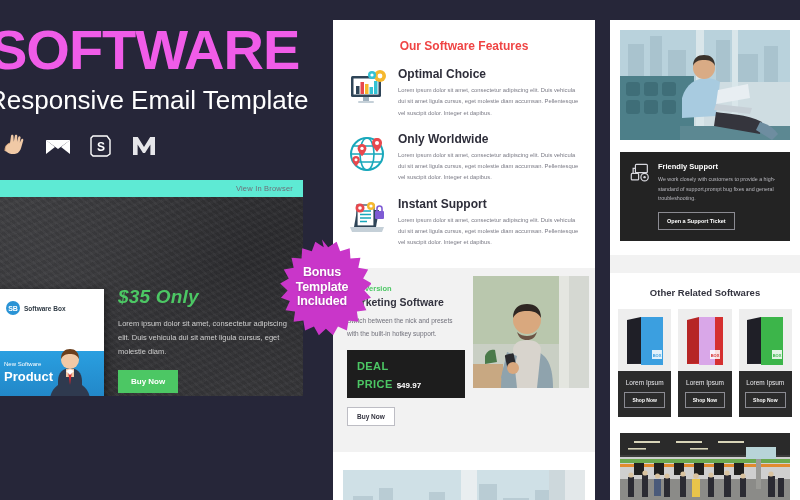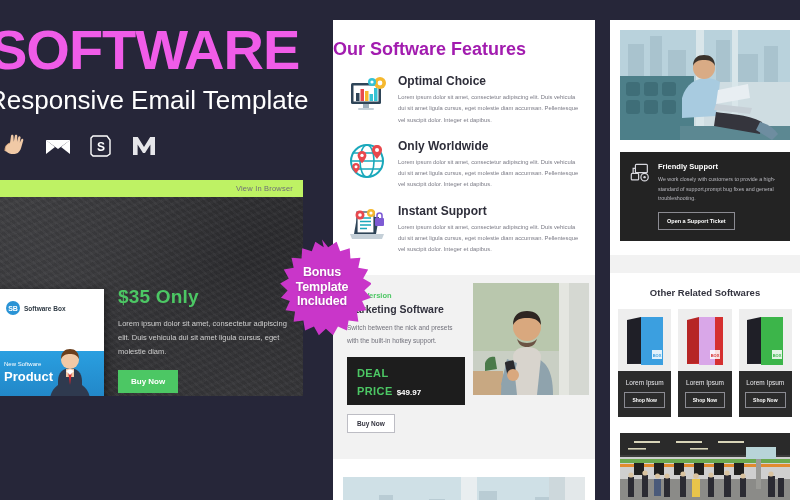--- a/index.html
+++ b/index.html
@@ -22,38 +22,38 @@
   .brand-sub {
     position: absolute; left: -12px; top: 85px;
     font-size: 26px; color: #ffffff; font-weight: normal; white-space: nowrap;
   }
   .brand-icons { position: absolute; left: 0px; top: 131px; display: flex; align-items: center; gap: 13px; }
   .bi { width: 30px; height: 30px; display: block; }
 
   
   .vib-bar {
     position: absolute; left: 0; top: 180px; width: 303px; height: 17px;
-    background: #bef264; display: flex; align-items: center; justify-content: flex-end;
+    background: #5eead4; display: flex; align-items: center; justify-content: flex-end;
   }
   .vib-text { font-size: 7.5px; color: #6e6e78; padding-right: 10px; letter-spacing: .2px; }
 
   
   .hero {
     position: absolute; left: 0; top: 197px; width: 303px; height: 303px;
     background:
       radial-gradient(ellipse at 20% 30%, rgba(255,255,255,.055), transparent 55%),
       radial-gradient(ellipse at 75% 70%, rgba(255,255,255,.045), transparent 50%),
       repeating-linear-gradient(41deg, rgba(255,255,255,.022) 0 2px, rgba(0,0,0,.03) 2px 5px),
       repeating-linear-gradient(-23deg, rgba(255,255,255,.018) 0 3px, rgba(0,0,0,.025) 3px 7px),
       linear-gradient(145deg, #3a3a3d 0%, #2b2b2e 45%, #323235 100%);
     overflow: hidden;
   }
   .hero-copy { position: absolute; left: 118px; top: 84px; width: 172px; }
   .hero-h1 { font-size: 16px; font-weight: bold; color: #ffffff; line-height: 1.32; }
-  .hero-price { font-size: 19px; font-weight: bold; color: #4CC764; margin-top: 5px; letter-spacing: .2px; }
+  .hero-price { font-size: 19px; font-weight: bold; color: #4CC764; margin-top: 5px; letter-spacing: .2px; font-style: italic; }
   .hero-body { font-size: 7.5px; color: #cfcfcf; line-height: 1.85; margin-top: 9px; }
   .hero-btn {
     margin-top: 11px; display: inline-block; background: #4CC764; color: #ffffff;
     font-size: 8px; font-weight: bold; padding: 7px 13px; border: none; cursor: pointer;
   }
 
   
   .prodbox { position: absolute; left: -18px; top: 92px; width: 122px; height: 190px; }
   .pb-face { position: absolute; left: 14px; top: 0; width: 108px; height: 190px; background: #ffffff; box-shadow: 2px 2px 8px rgba(0,0,0,.45); }
   .pb-logo { position: absolute; left: 10px; top: 12px; display: flex; align-items: center; gap: 4px; }
@@ -61,21 +61,21 @@
   .pb-logo-t { font-size: 6.5px; font-weight: bold; color: #2f3a44; }
   .pb-band { position: absolute; left: 0; top: 62px; width: 108px; height: 62px; background: linear-gradient(180deg,#2a9fe0,#1f7fc0); }
   .pb-band2 { position: absolute; left: 0; top: 124px; width: 108px; height: 10px; background: #1a6ea8; }
   .pb-new { position: absolute; left: 8px; top: 72px; font-size: 6px; color: #ffffff; }
   .pb-prod { position: absolute; left: 8px; top: 80px; font-size: 13px; font-weight: bold; color: #ffffff; }
   .pb-small { position: absolute; left: 10px; top: 172px; font-size: 5.5px; color: #55606a; }
   .man { position: absolute; left: 46px; top: 52px; width: 56px; height: 82px; }
 
   
   .mid-panel { position: absolute; left: 333px; top: 20px; width: 262px; height: 480px; background: #ffffff; overflow: hidden; }
-  .mid-title { font-size: 18px; font-weight: bold; color: #a21caf; padding: 19px 0 14px; }
+  .mid-title { text-align: center; font-size: 12px; font-weight: bold; color: #ef4444; padding: 19px 0 14px; }
   .feat { display: flex; gap: 9px; padding: 0 14px 13px 14px; }
   .feat-ico { width: 42px; height: 42px; flex: 0 0 42px; }
   .feat-h { font-size: 12px; font-weight: bold; color: #2e2e3a; margin-bottom: 4px; }
   .feat-p { font-size: 5.8px; color: #7a7a85; line-height: 1.95; }
 
   .deal-wrap { position: relative; margin-top: 6px; background: #f2f2f2; display: flex; min-height: 126px; }
   .deal-left { flex: 1; padding: 16px 8px 12px 14px; }
   .deal-ver { font-size: 7.5px; color: #4CC764; font-weight: bold; margin-bottom: 3px; }
   .deal-h { font-size: 10.5px; font-weight: bold; color: #33333f; line-height: 1.3; }
   .deal-p { font-size: 6.5px; color: #70707a; line-height: 1.95; margin-top: 6px; }

